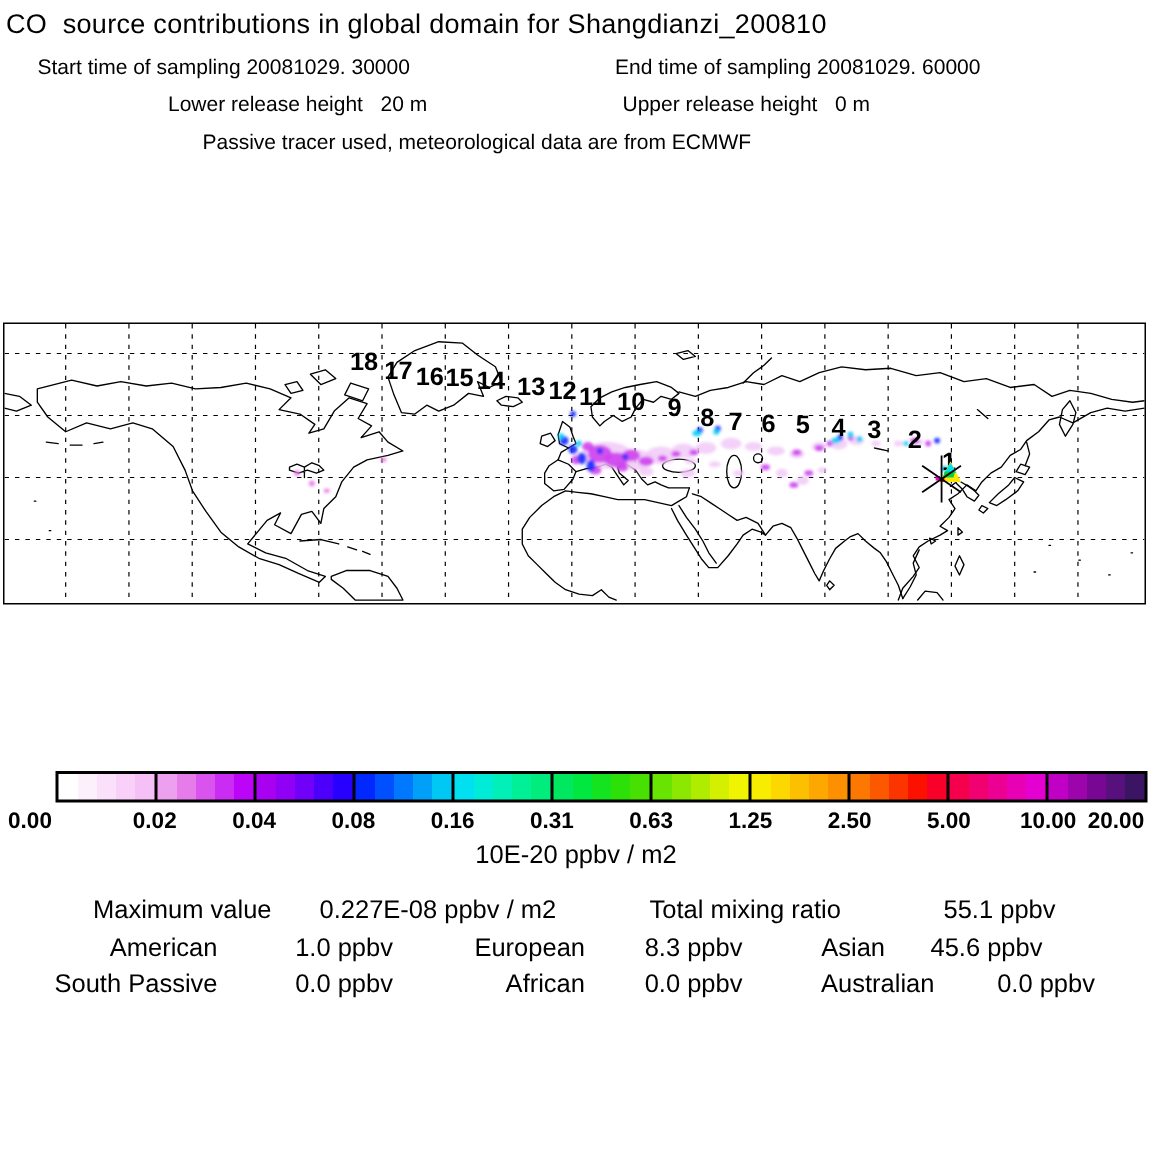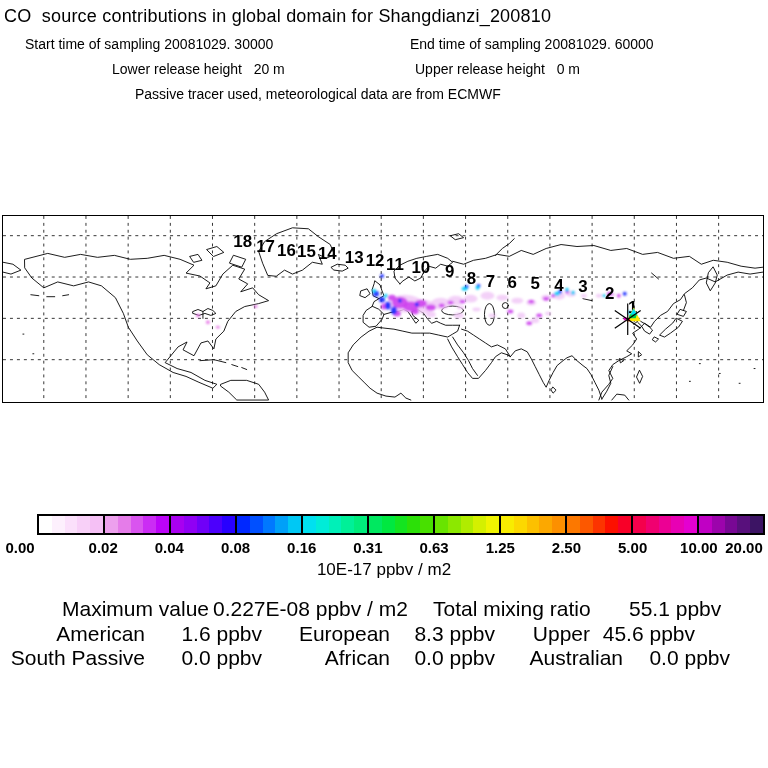--- a/index.html
+++ b/index.html
@@ -16,21 +16,21 @@
   #map-frame{position:absolute;left:2px;top:215px;width:762px;height:188px;
              border:1.6px solid #000;box-sizing:border-box}
   #map-svg{width:100%;height:100%;display:block}
   #map-svg text{font-family:"Liberation Sans",sans-serif;font-weight:700;font-size:17px;fill:#000}
   #colorbar{position:absolute;left:37px;top:514px;width:728px;height:21px;
             display:flex;background:#000;padding:2px;gap:2px;box-sizing:border-box}
   .cb-seg{flex:1;height:100%}
   #cb-ticks{position:absolute;left:0;top:539px;width:768px;height:18px}
   .cb-tick{position:absolute;top:0;transform:translateX(-50%);font-size:15px;font-weight:700;white-space:pre}
   #cb-unit{left:0;top:560px;width:768px;text-align:center;font-size:17px}
-  .stats{font-size:21px}
+  .stats{font-size:17px}
   .r1{top:597px}.r2{top:622px}.r3{top:646px}
   .ra{text-align:right}
   #st-max-label{left:62px}#st-max-value{left:213px}#st-total-label{left:433px}#st-total-value{left:629px}
   .c1{right:623px}.c2{right:506px}.c3{right:378px}.c4{right:273px}
   .c5a{right:178px}.c6a{right:73px}.c5b{right:145px}.c6b{right:38px}
 </style>
 </head>
 <body>
 
 <div class="abs" id="title">CO  source contributions in global domain for Shangdianzi_200810</div>
@@ -235,32 +235,32 @@
     <span class="cb-tick" style="left: 235.545px;">0.08</span>
     <span class="cb-tick" style="left: 301.727px;">0.16</span>
     <span class="cb-tick" style="left: 367.909px;">0.31</span>
     <span class="cb-tick" style="left: 434.091px;">0.63</span>
     <span class="cb-tick" style="left: 500.273px;">1.25</span>
     <span class="cb-tick" style="left: 566.455px; text-align: center;">2.50</span>
     <span class="cb-tick" style="left: 632.636px; text-align: right;">5.00</span>
     <span class="cb-tick" style="left: 698.818px;">10.00</span>
     <span class="cb-tick" style="left: 744px;">20.00</span>
   </div>
-<div class="abs" id="cb-unit">10E-17 ppbv / m2</div>
+<div class="abs" id="cb-unit">10E-20 ppbv / m2</div>
 
 <div class="abs stats r1" id="st-max-label">Maximum value</div>
 <div class="abs stats r1" id="st-max-value">0.227E-08 ppbv / m2</div>
 <div class="abs stats r1" id="st-total-label">Total mixing ratio</div>
 <div class="abs stats r1" id="st-total-value">55.1 ppbv</div>
 
 <div class="abs stats r2 ra c1">American</div>
-<div class="abs stats r2 ra c2">1.6 ppbv</div>
+<div class="abs stats r2 ra c2">1.0 ppbv</div>
 <div class="abs stats r2 ra c3">European</div>
 <div class="abs stats r2 ra c4">8.3 ppbv</div>
-<div class="abs stats r2 ra c5a">Upper</div>
+<div class="abs stats r2 ra c5a">Asian</div>
 <div class="abs stats r2 ra c6a">45.6 ppbv</div>
 
 <div class="abs stats r3 ra c1">South Passive</div>
 <div class="abs stats r3 ra c2">0.0 ppbv</div>
 <div class="abs stats r3 ra c3">African</div>
 <div class="abs stats r3 ra c4">0.0 ppbv</div>
 <div class="abs stats r3 ra c5b">Australian</div>
 <div class="abs stats r3 ra c6b">0.0 ppbv</div>
 
 </body></html>

